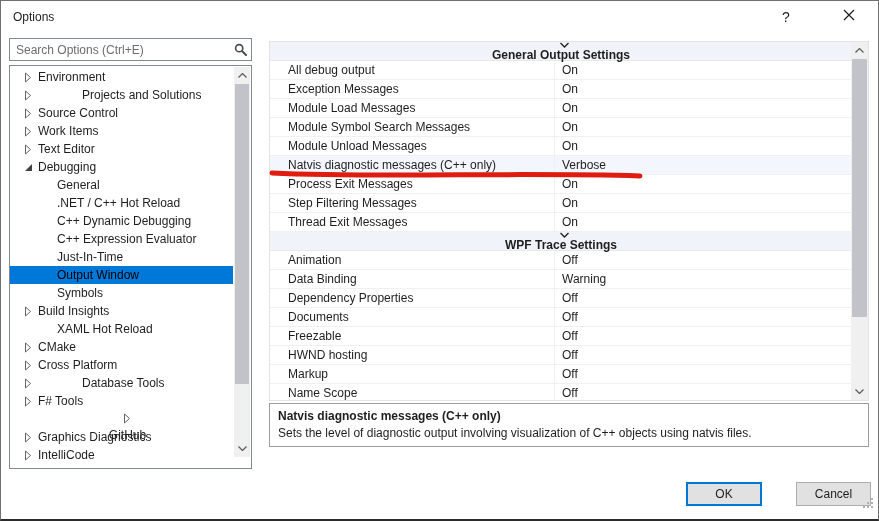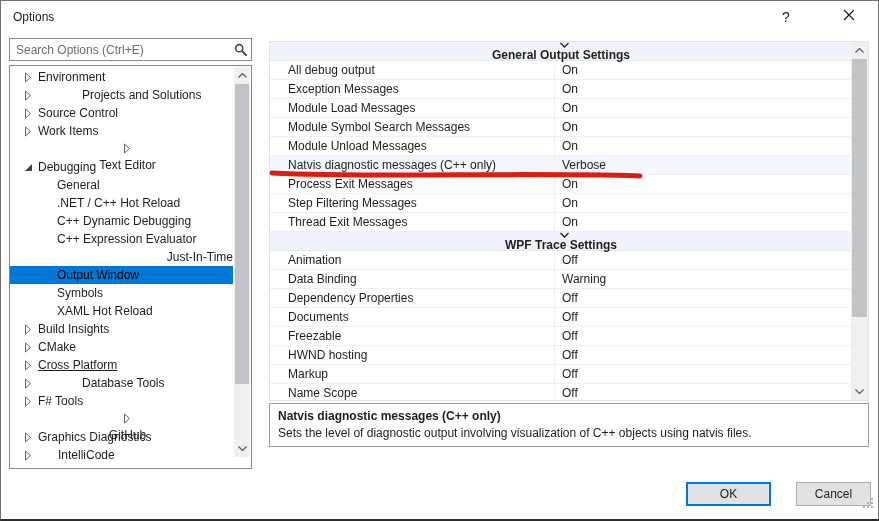--- a/index.html
+++ b/index.html
@@ -59,21 +59,21 @@
   .desc{
     position:absolute;left:268px;top:402px;width:600px;height:44px;
     border:1px solid #9d9d9d;background:#fff;padding:5px 8px;
   }
   .desc-title{font-weight:bold;margin-bottom:3px;}
   
   .btn{
     position:absolute;height:24px;font-family:"Liberation Sans",sans-serif;font-size:12px;
     background:#e1e1e1;color:#1e1e1e;display:flex;align-items:center;justify-content:center;cursor:default;
   }
-  .ok{left:685px;top:481px;width:85px;border:2px solid #0078d7;}
+  .ok{left:685px;top:481px;width:76px;border:2px solid #0078d7;}
   .cancel{left:795px;top:481px;width:75px;border:1px solid #adadad;}
   
   .annotation{position:absolute;left:265px;top:164px;width:390px;height:22px;pointer-events:none;}
   
   .grip{position:absolute;right:4px;bottom:10px;width:12px;height:12px;}
 </style>
 </head>
 <body>
 
 <div class="window">
@@ -129,21 +129,21 @@
           <span class="tree-label">Source Control</span>
         </div>
         <div class="tree-row" style="padding-left: 10px;">
           <span class="expander">
             <svg width="8" height="11" viewBox="0 0 8 11">
               <path d="M1.5 1 L6.5 5.5 L1.5 10 Z" fill="#ffffff" stroke="#646465" stroke-width="1"></path>
             </svg>
           </span>
           <span class="tree-label">Work Items</span>
         </div>
-        <div class="tree-row" style="padding-left: 10px; flex-direction: column;">
+        <div class="tree-row" style="padding-left: 10px;">
           <span class="expander">
             <svg width="8" height="11" viewBox="0 0 8 11">
               <path d="M1.5 1 L6.5 5.5 L1.5 10 Z" fill="#ffffff" stroke="#646465" stroke-width="1"></path>
             </svg>
           </span>
           <span class="tree-label">Text Editor</span>
         </div>
         <div class="tree-row" style="padding-left: 10px;">
           <span class="expander">
             <svg width="9" height="9" viewBox="0 0 9 9">
@@ -161,53 +161,53 @@
           <span class="tree-label">.NET / C++ Hot Reload</span>
         </div>
         <div class="tree-row" style="padding-left: 29px;">
           <span class="expander"></span>
           <span class="tree-label">C++ Dynamic Debugging</span>
         </div>
         <div class="tree-row" style="padding-left: 29px;">
           <span class="expander"></span>
           <span class="tree-label">C++ Expression Evaluator</span>
         </div>
-        <div class="tree-row" style="padding-left: 29px; justify-content: flex-end;">
+        <div class="tree-row" style="padding-left: 29px;">
           <span class="expander"></span>
           <span class="tree-label">Just-In-Time</span>
         </div>
         <div class="tree-row selected" style="padding-left: 29px;">
           <span class="expander"></span>
           <span class="tree-label">Output Window</span>
         </div>
         <div class="tree-row" style="padding-left: 29px;">
           <span class="expander"></span>
           <span class="tree-label">Symbols</span>
         </div>
+        <div class="tree-row" style="padding-left: 10px;">
+          <span class="expander">
+            <svg width="8" height="11" viewBox="0 0 8 11">
+              <path d="M1.5 1 L6.5 5.5 L1.5 10 Z" fill="#ffffff" stroke="#646465" stroke-width="1"></path>
+            </svg>
+          </span>
+          <span class="tree-label">Build Insights</span>
+        </div>
         <div class="tree-row" style="padding-left: 29px;">
           <span class="expander"></span>
           <span class="tree-label">XAML Hot Reload</span>
         </div>
         <div class="tree-row" style="padding-left: 10px;">
           <span class="expander">
             <svg width="8" height="11" viewBox="0 0 8 11">
               <path d="M1.5 1 L6.5 5.5 L1.5 10 Z" fill="#ffffff" stroke="#646465" stroke-width="1"></path>
             </svg>
           </span>
-          <span class="tree-label">Build Insights</span>
-        </div>
-        <div class="tree-row" style="padding-left: 10px;">
-          <span class="expander">
-            <svg width="8" height="11" viewBox="0 0 8 11">
-              <path d="M1.5 1 L6.5 5.5 L1.5 10 Z" fill="#ffffff" stroke="#646465" stroke-width="1"></path>
-            </svg>
-          </span>
           <span class="tree-label">CMake</span>
         </div>
-        <div class="tree-row" style="padding-left: 10px; text-decoration: underline;">
+        <div class="tree-row" style="padding-left: 10px;">
           <span class="expander">
             <svg width="8" height="11" viewBox="0 0 8 11">
               <path d="M1.5 1 L6.5 5.5 L1.5 10 Z" fill="#ffffff" stroke="#646465" stroke-width="1"></path>
             </svg>
           </span>
           <span class="tree-label">Cross Platform</span>
         </div>
         <div class="tree-row" style="padding-left: 10px; gap: 44px;">
           <span class="expander">
             <svg width="8" height="11" viewBox="0 0 8 11">
@@ -233,21 +233,21 @@
           <span class="tree-label">GitHub</span>
         </div>
         <div class="tree-row" style="padding-left: 10px;">
           <span class="expander">
             <svg width="8" height="11" viewBox="0 0 8 11">
               <path d="M1.5 1 L6.5 5.5 L1.5 10 Z" fill="#ffffff" stroke="#646465" stroke-width="1"></path>
             </svg>
           </span>
           <span class="tree-label">Graphics Diagnostics</span>
         </div>
-        <div class="tree-row" style="padding-left: 10px; gap: 20px;">
+        <div class="tree-row" style="padding-left: 10px;">
           <span class="expander">
             <svg width="8" height="11" viewBox="0 0 8 11">
               <path d="M1.5 1 L6.5 5.5 L1.5 10 Z" fill="#ffffff" stroke="#646465" stroke-width="1"></path>
             </svg>
           </span>
           <span class="tree-label">IntelliCode</span>
         </div>
       </div>
 
     <div class="sb" style="right:1px;top:1px;width:16px;height:390px;">

